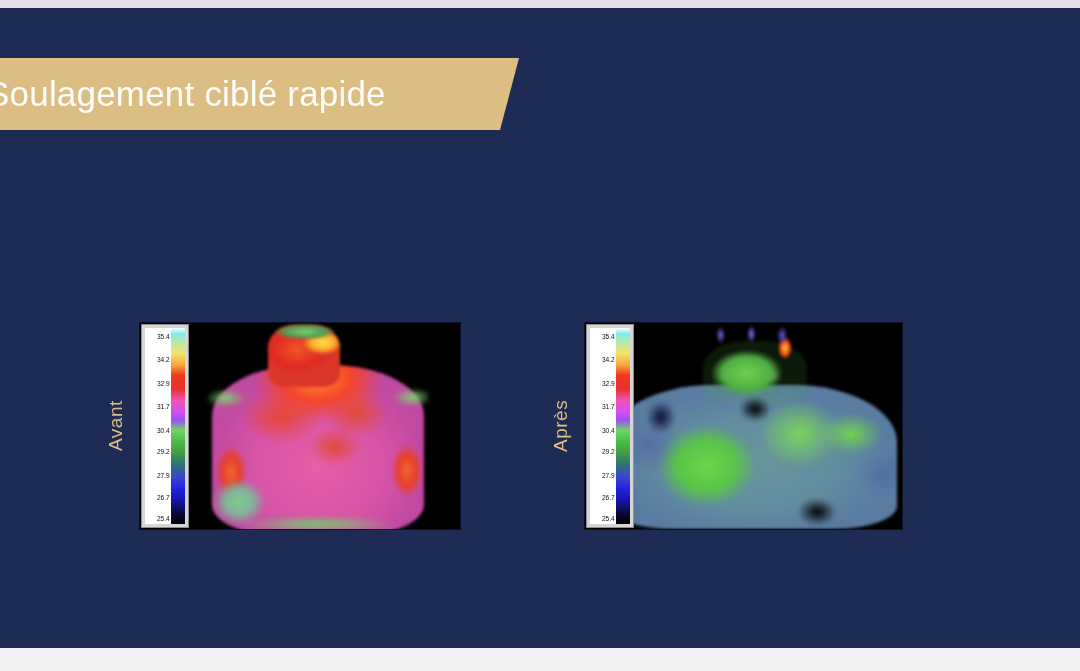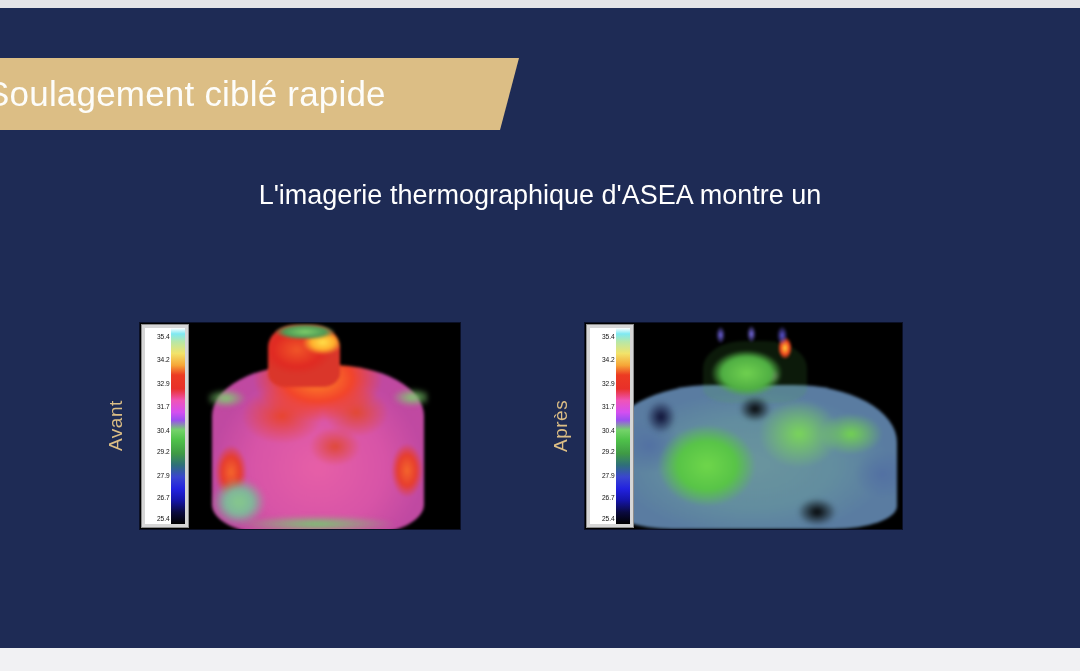--- a/index.html
+++ b/index.html
@@ -314,21 +314,20 @@
 
   <div class="top-strip"></div>
 
   <div class="slide-canvas">
 
     <div class="title-banner">
       <span class="title-text">Soulagement ciblé rapide</span>
     </div>
 
     <div class="subtitle">
-      <span class="line">L'imagerie thermographique d'ASEA montre un</span>
     </div>
 
     <div class="panel" id="panel-before">
       <div class="side-label">Avant</div>
 
       <div class="thermogram" id="thermo-before">
         <div class="thermal-scene">
           <div class="torso"></div>
           <div class="neck"></div>
           <div class="hair"></div>

